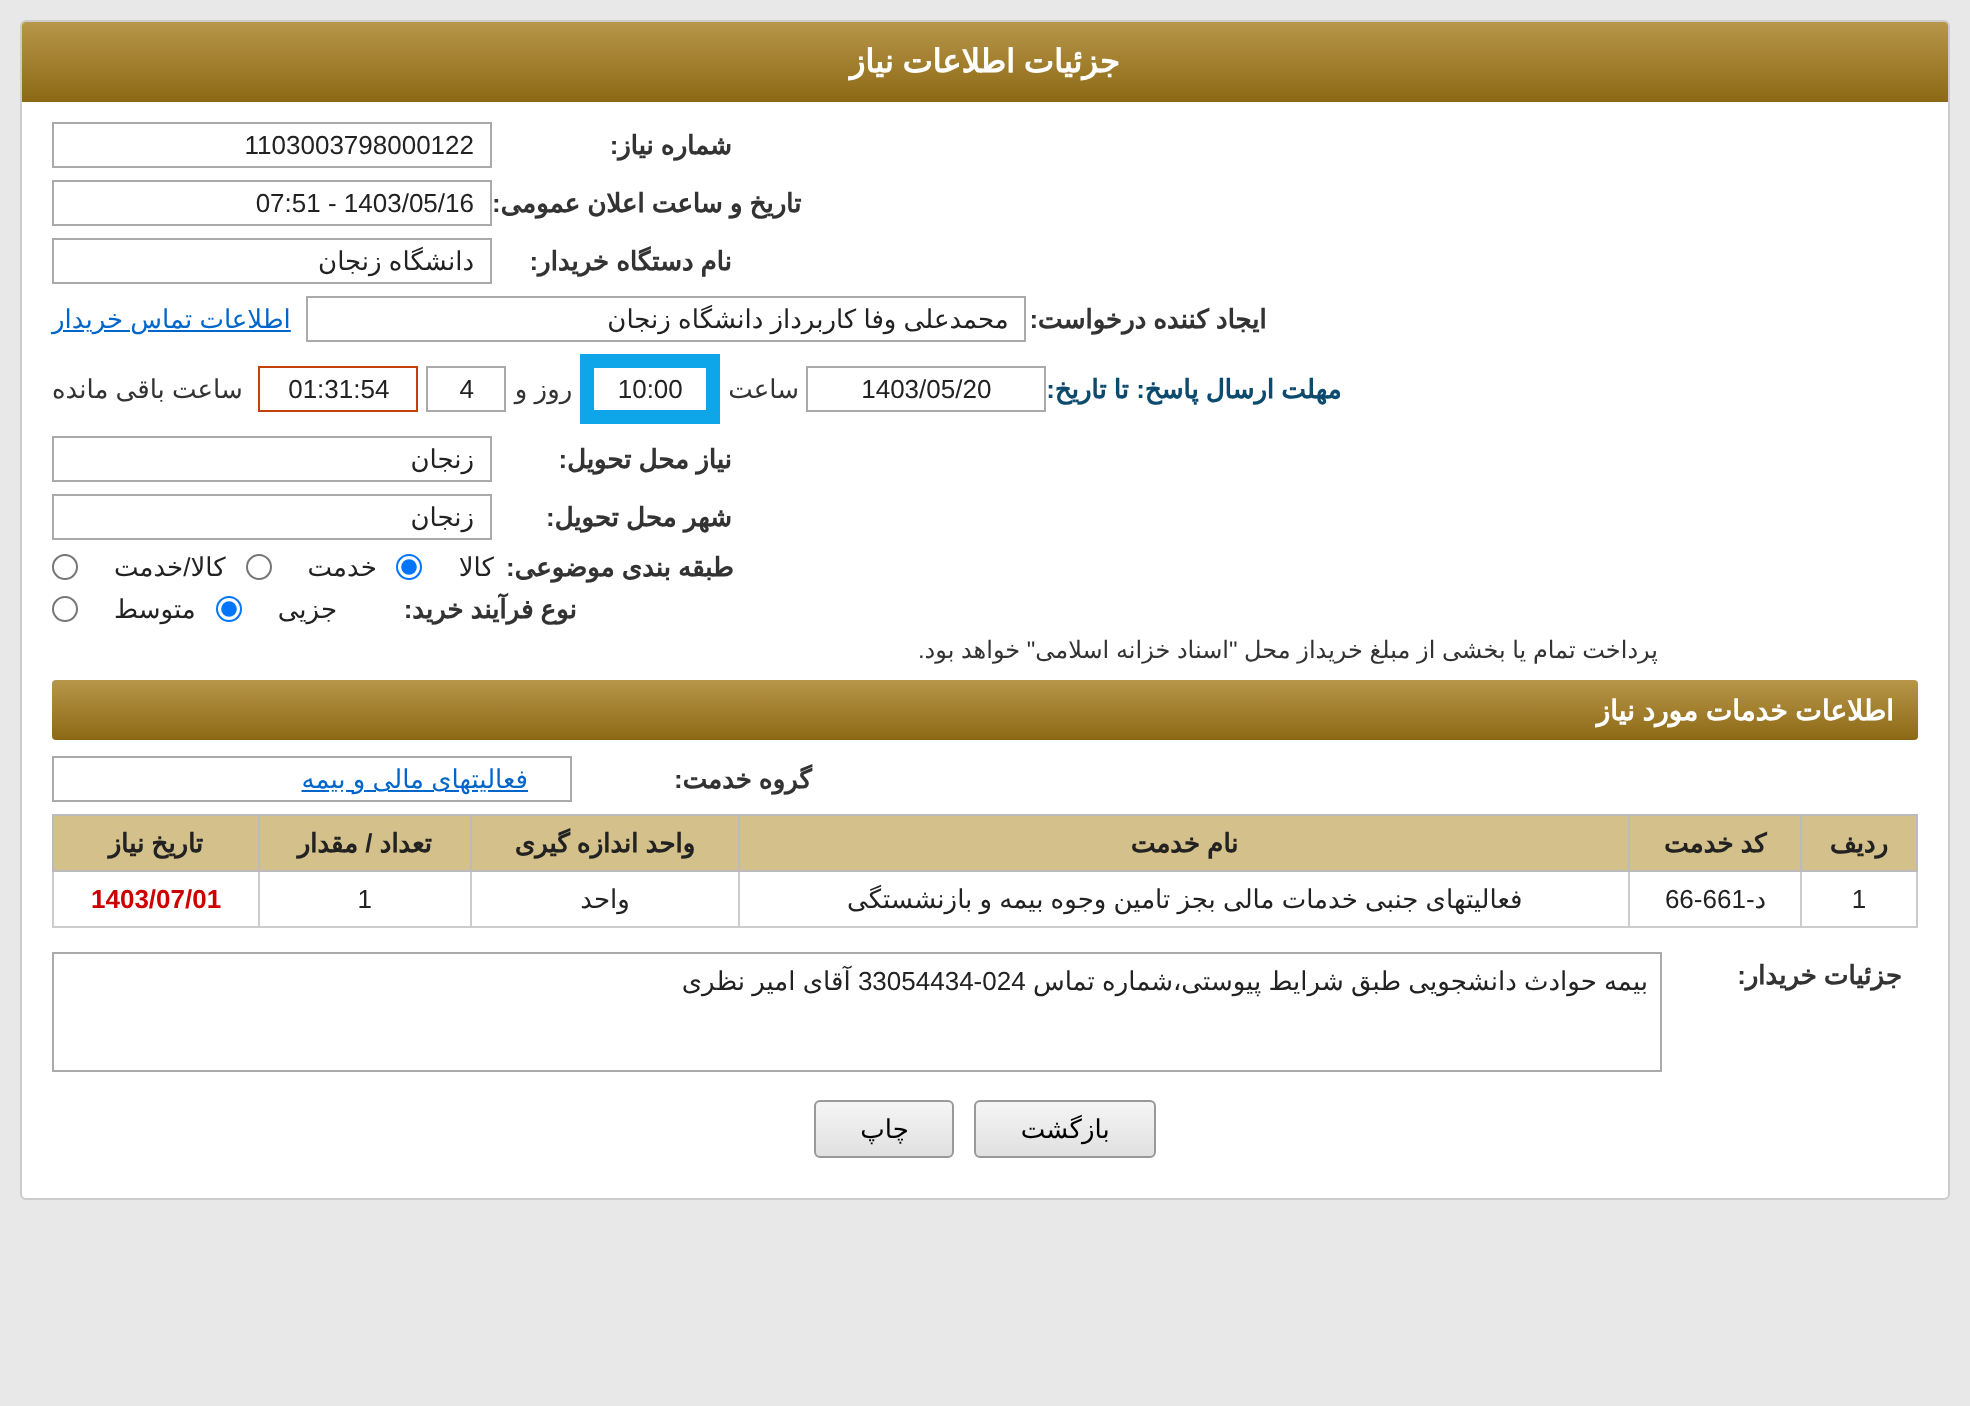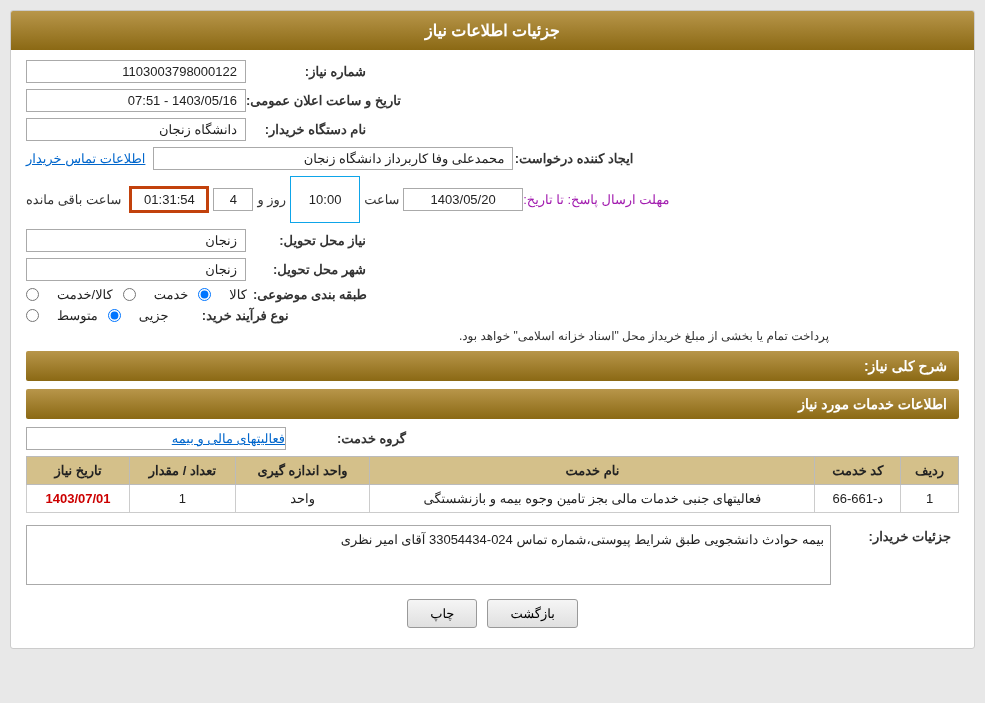--- a/index.html
+++ b/index.html
@@ -66,59 +66,59 @@
       cursor: pointer;
       margin-right: 8px;
     }
     .date-time-row {
       display: flex;
       align-items: center;
       justify-content: flex-end;
       margin-bottom: 6px;
     }
     .date-time-label {
-      font-weight: normal;
+      font-weight: bold;
       white-space: nowrap;
       margin-right: 8px;
       min-width: 120px;
       text-align: right;
-      color: #a21caf;
+      color: #0c4a6e;
     }
     .date-box {
       border: 1px solid #aaa;
       background: #fff;
       padding: 3px 8px;
       min-width: 120px;
       text-align: center;
     }
     .time-group {
       display: flex;
       align-items: center;
       gap: 4px;
     }
     .time-label {
       white-space: nowrap;
       color: #333;
     }
     .time-box {
-      border: 1px solid #0ea5e9;
-      background: #fff;
-      padding: 15px 6px;
+      border: 7px solid #0ea5e9;
+      background: #fff;
+      padding: 3px 6px;
       min-width: 70px;
       text-align: center;
     }
     .days-box {
       border: 1px solid #aaa;
       background: #fff;
       padding: 3px 6px;
       min-width: 40px;
       text-align: center;
     }
     .remaining-box {
-      border: 3px solid #c2410c;
+      border: 1px solid #c2410c;
       background: #fff;
       padding: 3px 6px;
       min-width: 80px;
       text-align: center;
     }
     .remaining-label {
       white-space: nowrap;
       color: #333;
       margin-right: 4px;
     }
@@ -226,21 +226,21 @@
     }
     .notice-text {
       color: #333;
       font-size: 12px;
       text-align: right;
       margin-bottom: 4px;
     }
     .service-group-value {
       border: 1px solid #aaa;
       background: #fff;
-      padding: 3px 0;
+      padding: 3px 21px;
       min-width: 260px;
     }
     .link-blue {
       color: #0066cc;
       text-decoration: underline;
     }
     .announcement-date-row {
       display: flex;
       align-items: center;
       justify-content: flex-end;
@@ -327,23 +327,20 @@
           </div>
           <div class="radio-item">
             <span>جزیی</span>
             <input type="radio" name="process" checked="" style="">
           </div>
         </div>
       </div>
 
       <div class="notice-text" style="text-align:right; margin-bottom:8px; padding-right:130px;">پرداخت تمام یا بخشی از مبلغ خریداز محل "اسناد خزانه اسلامی" خواهد بود.</div>
 
-      <div class="section-header">
-        <span>شرح کلی نیاز:</span>
-      </div>
 
       <div class="section-header">
         <span>اطلاعات خدمات مورد نیاز</span>
       </div>
 
       <div class="service-info-row">
         <span class="info-label">گروه خدمت:</span>
         <span class="service-group-value link-blue">فعالیتهای مالی و بیمه</span>
       </div>
 

